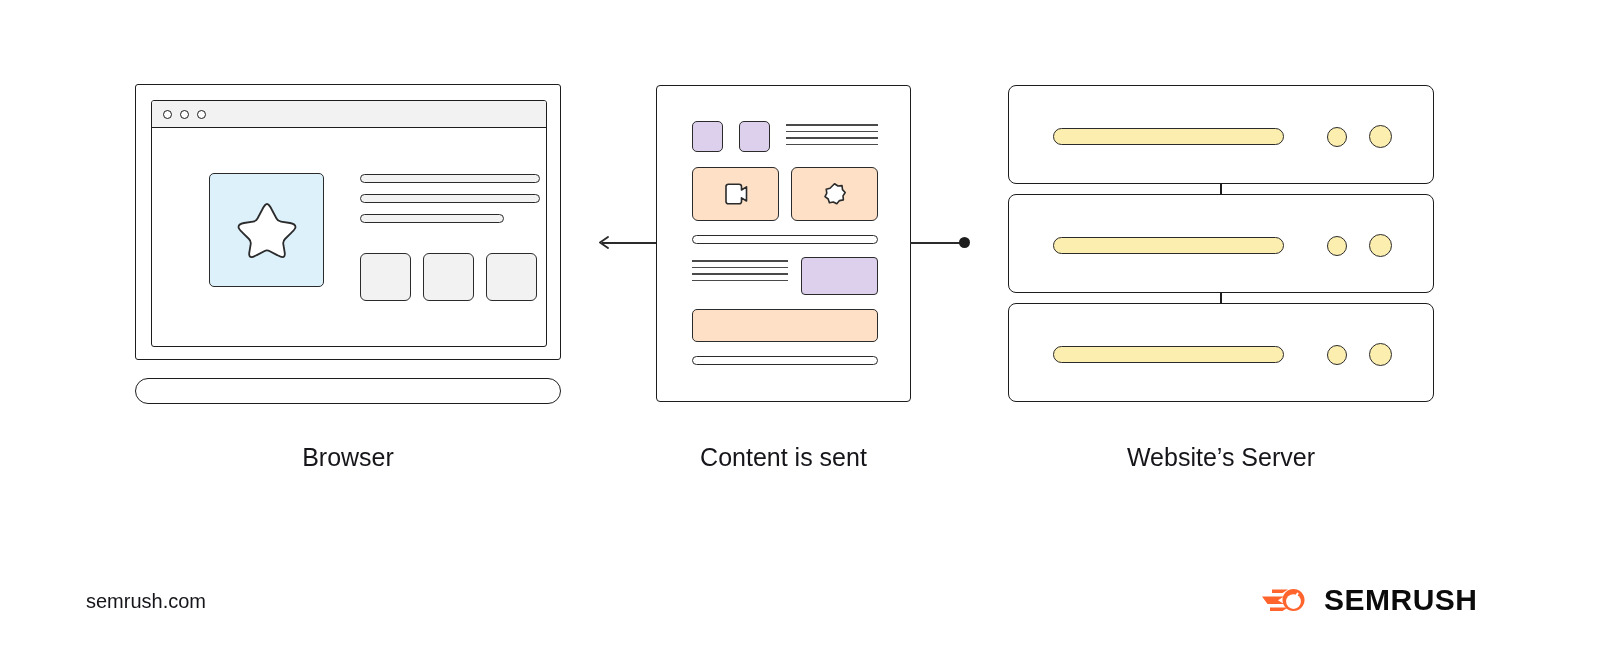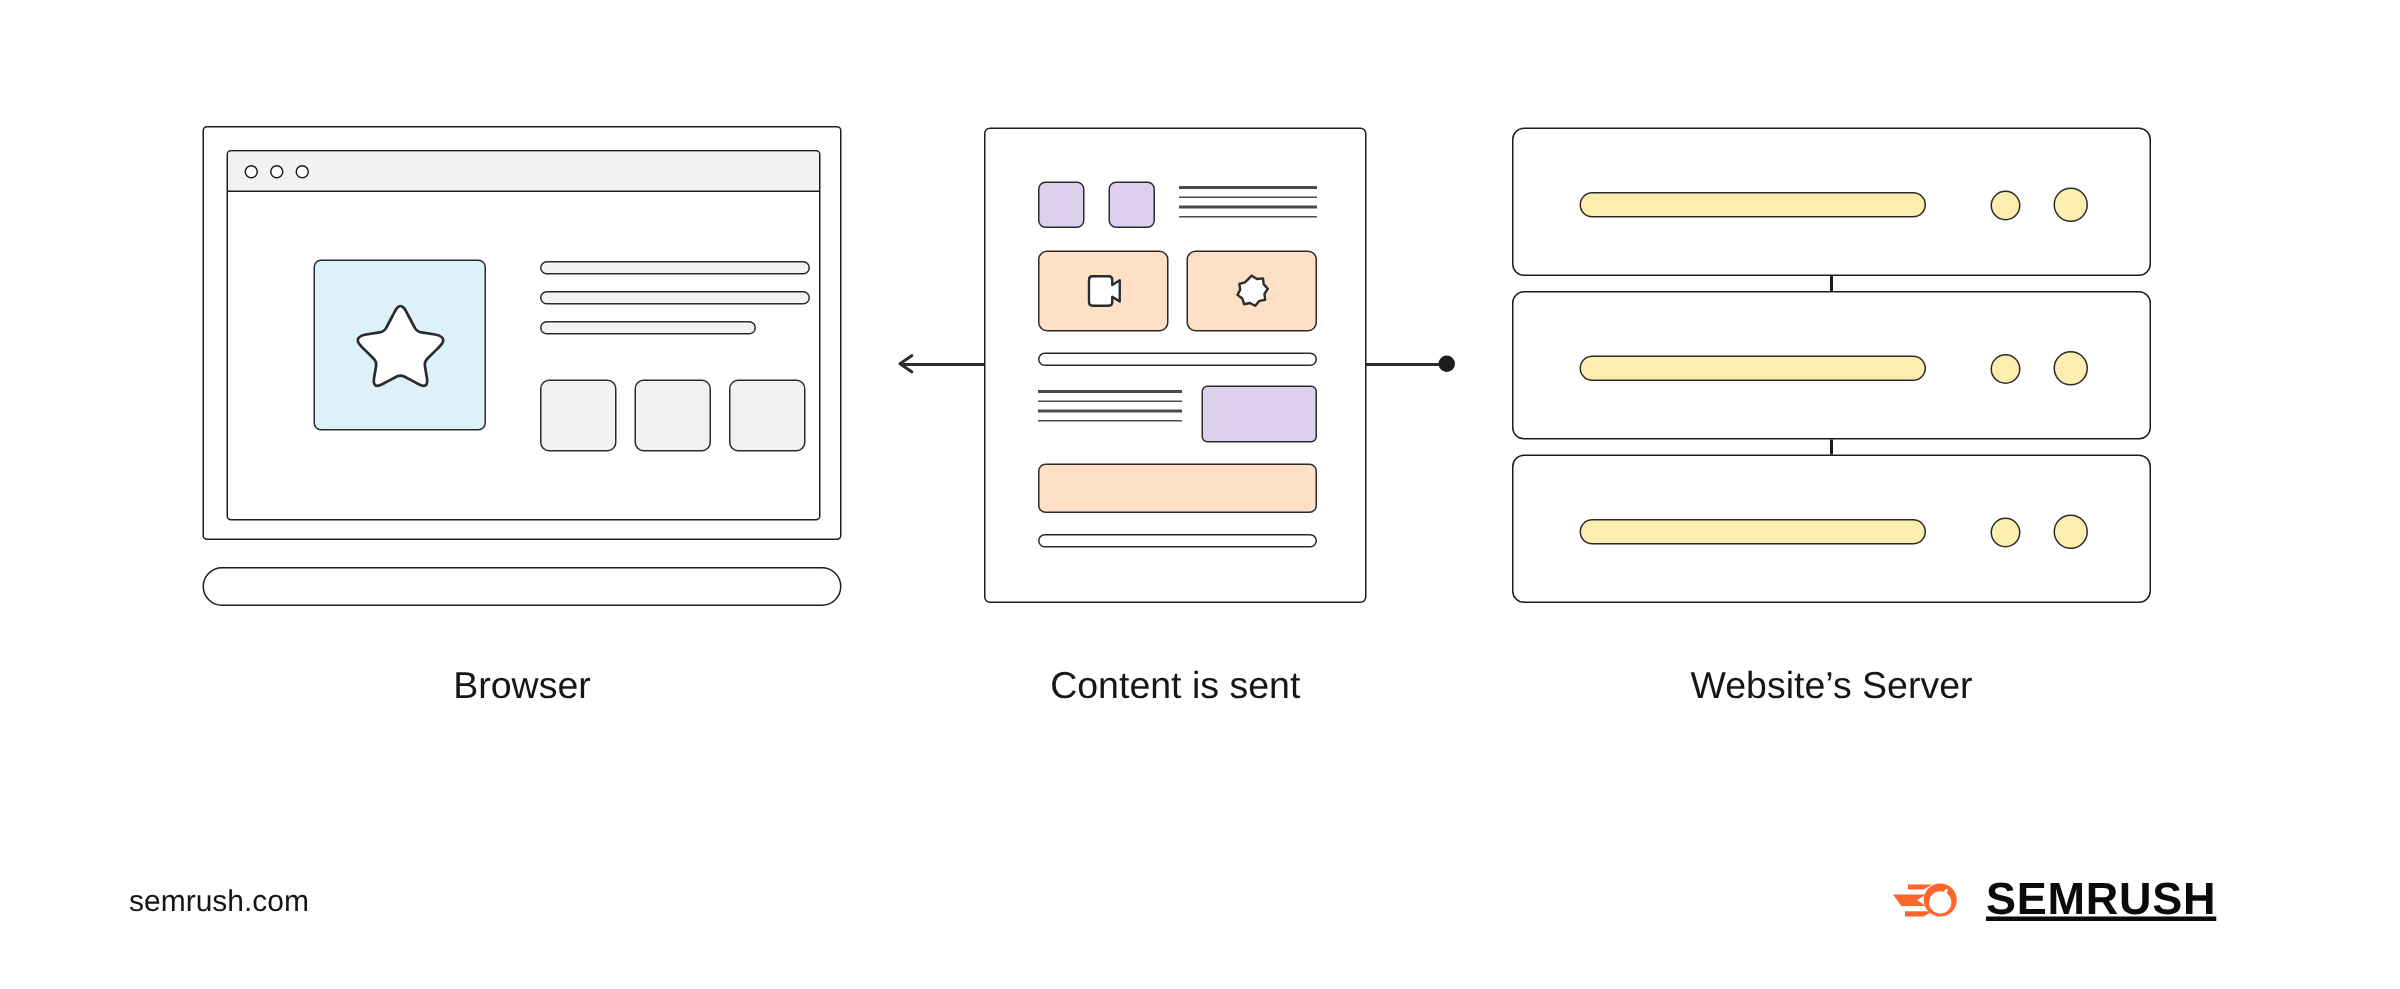--- a/index.html
+++ b/index.html
@@ -261,21 +261,20 @@
     display: flex;
     align-items: center;
     gap: 12px;
   }
   #brand-wordmark {
     font-size: 30px;
     font-weight: bold;
     letter-spacing: 0.5px;
     color: #0b0b0b;
     font-family: "Liberation Sans", sans-serif;
-    text-decoration: underline;
   }
 </style>
 </head>
 <body>
 
 <div class="stage">
 
   <div class="node" id="browser-group">
     <div class="laptop-screen">
 

